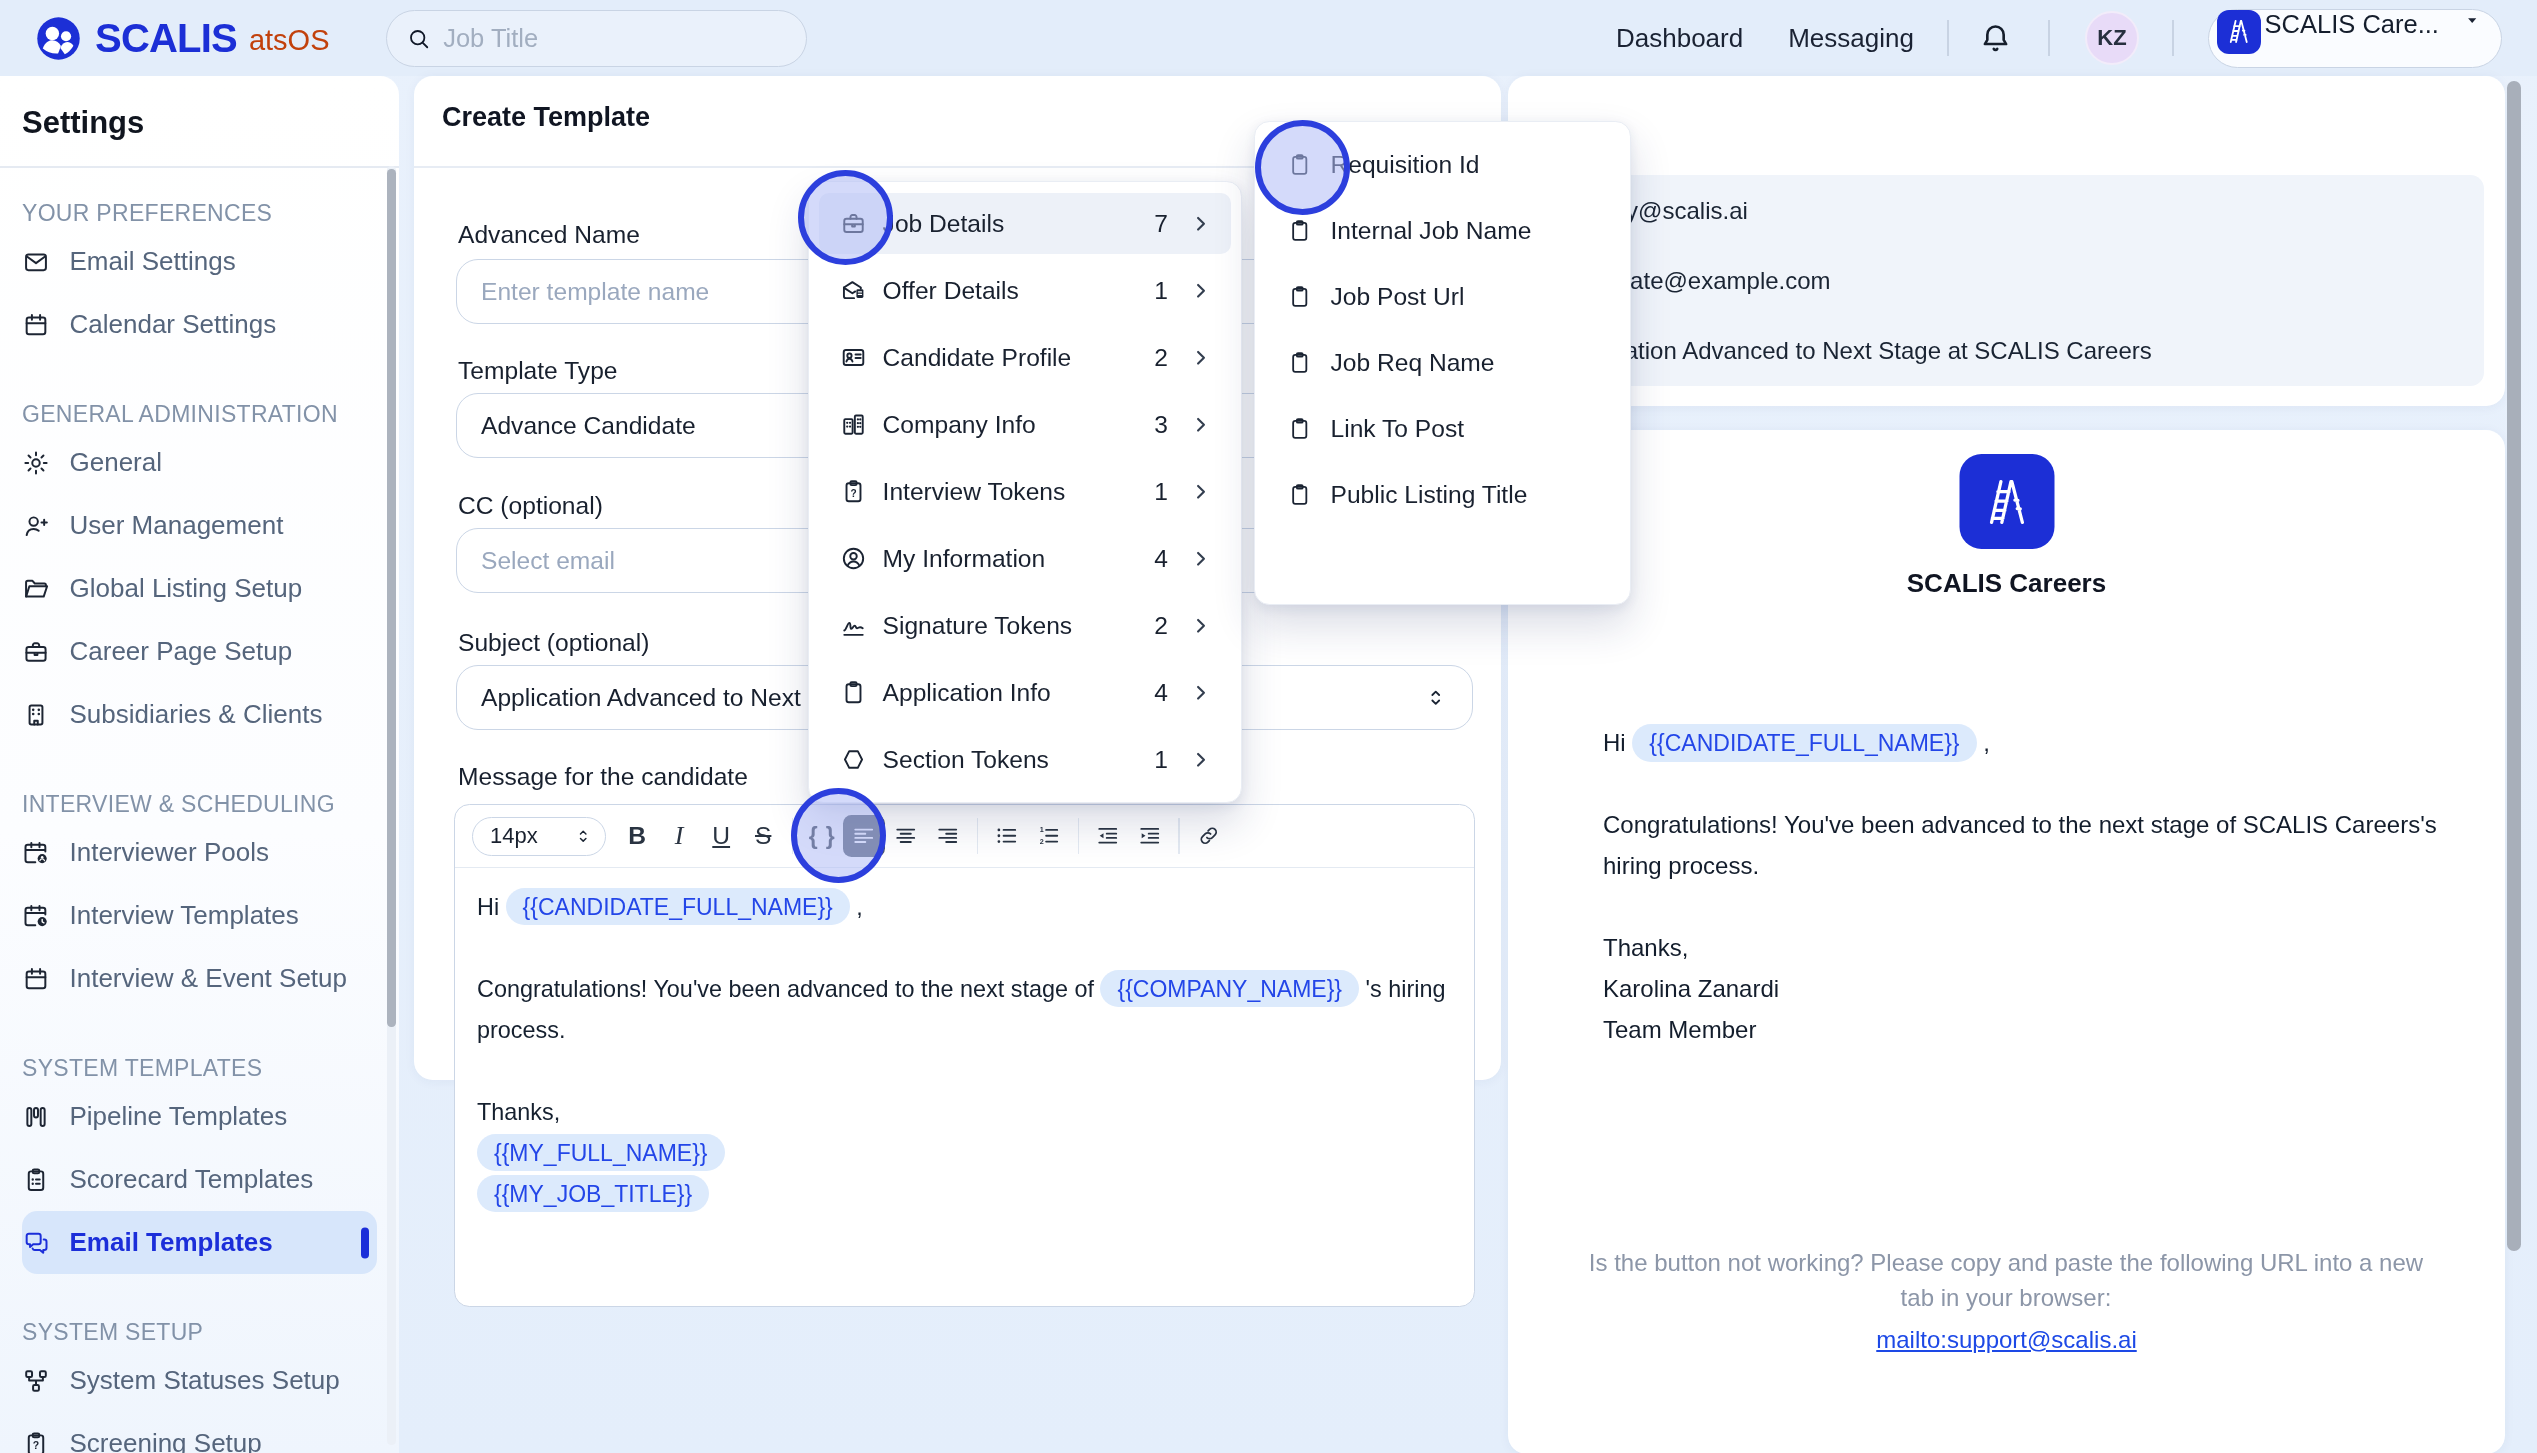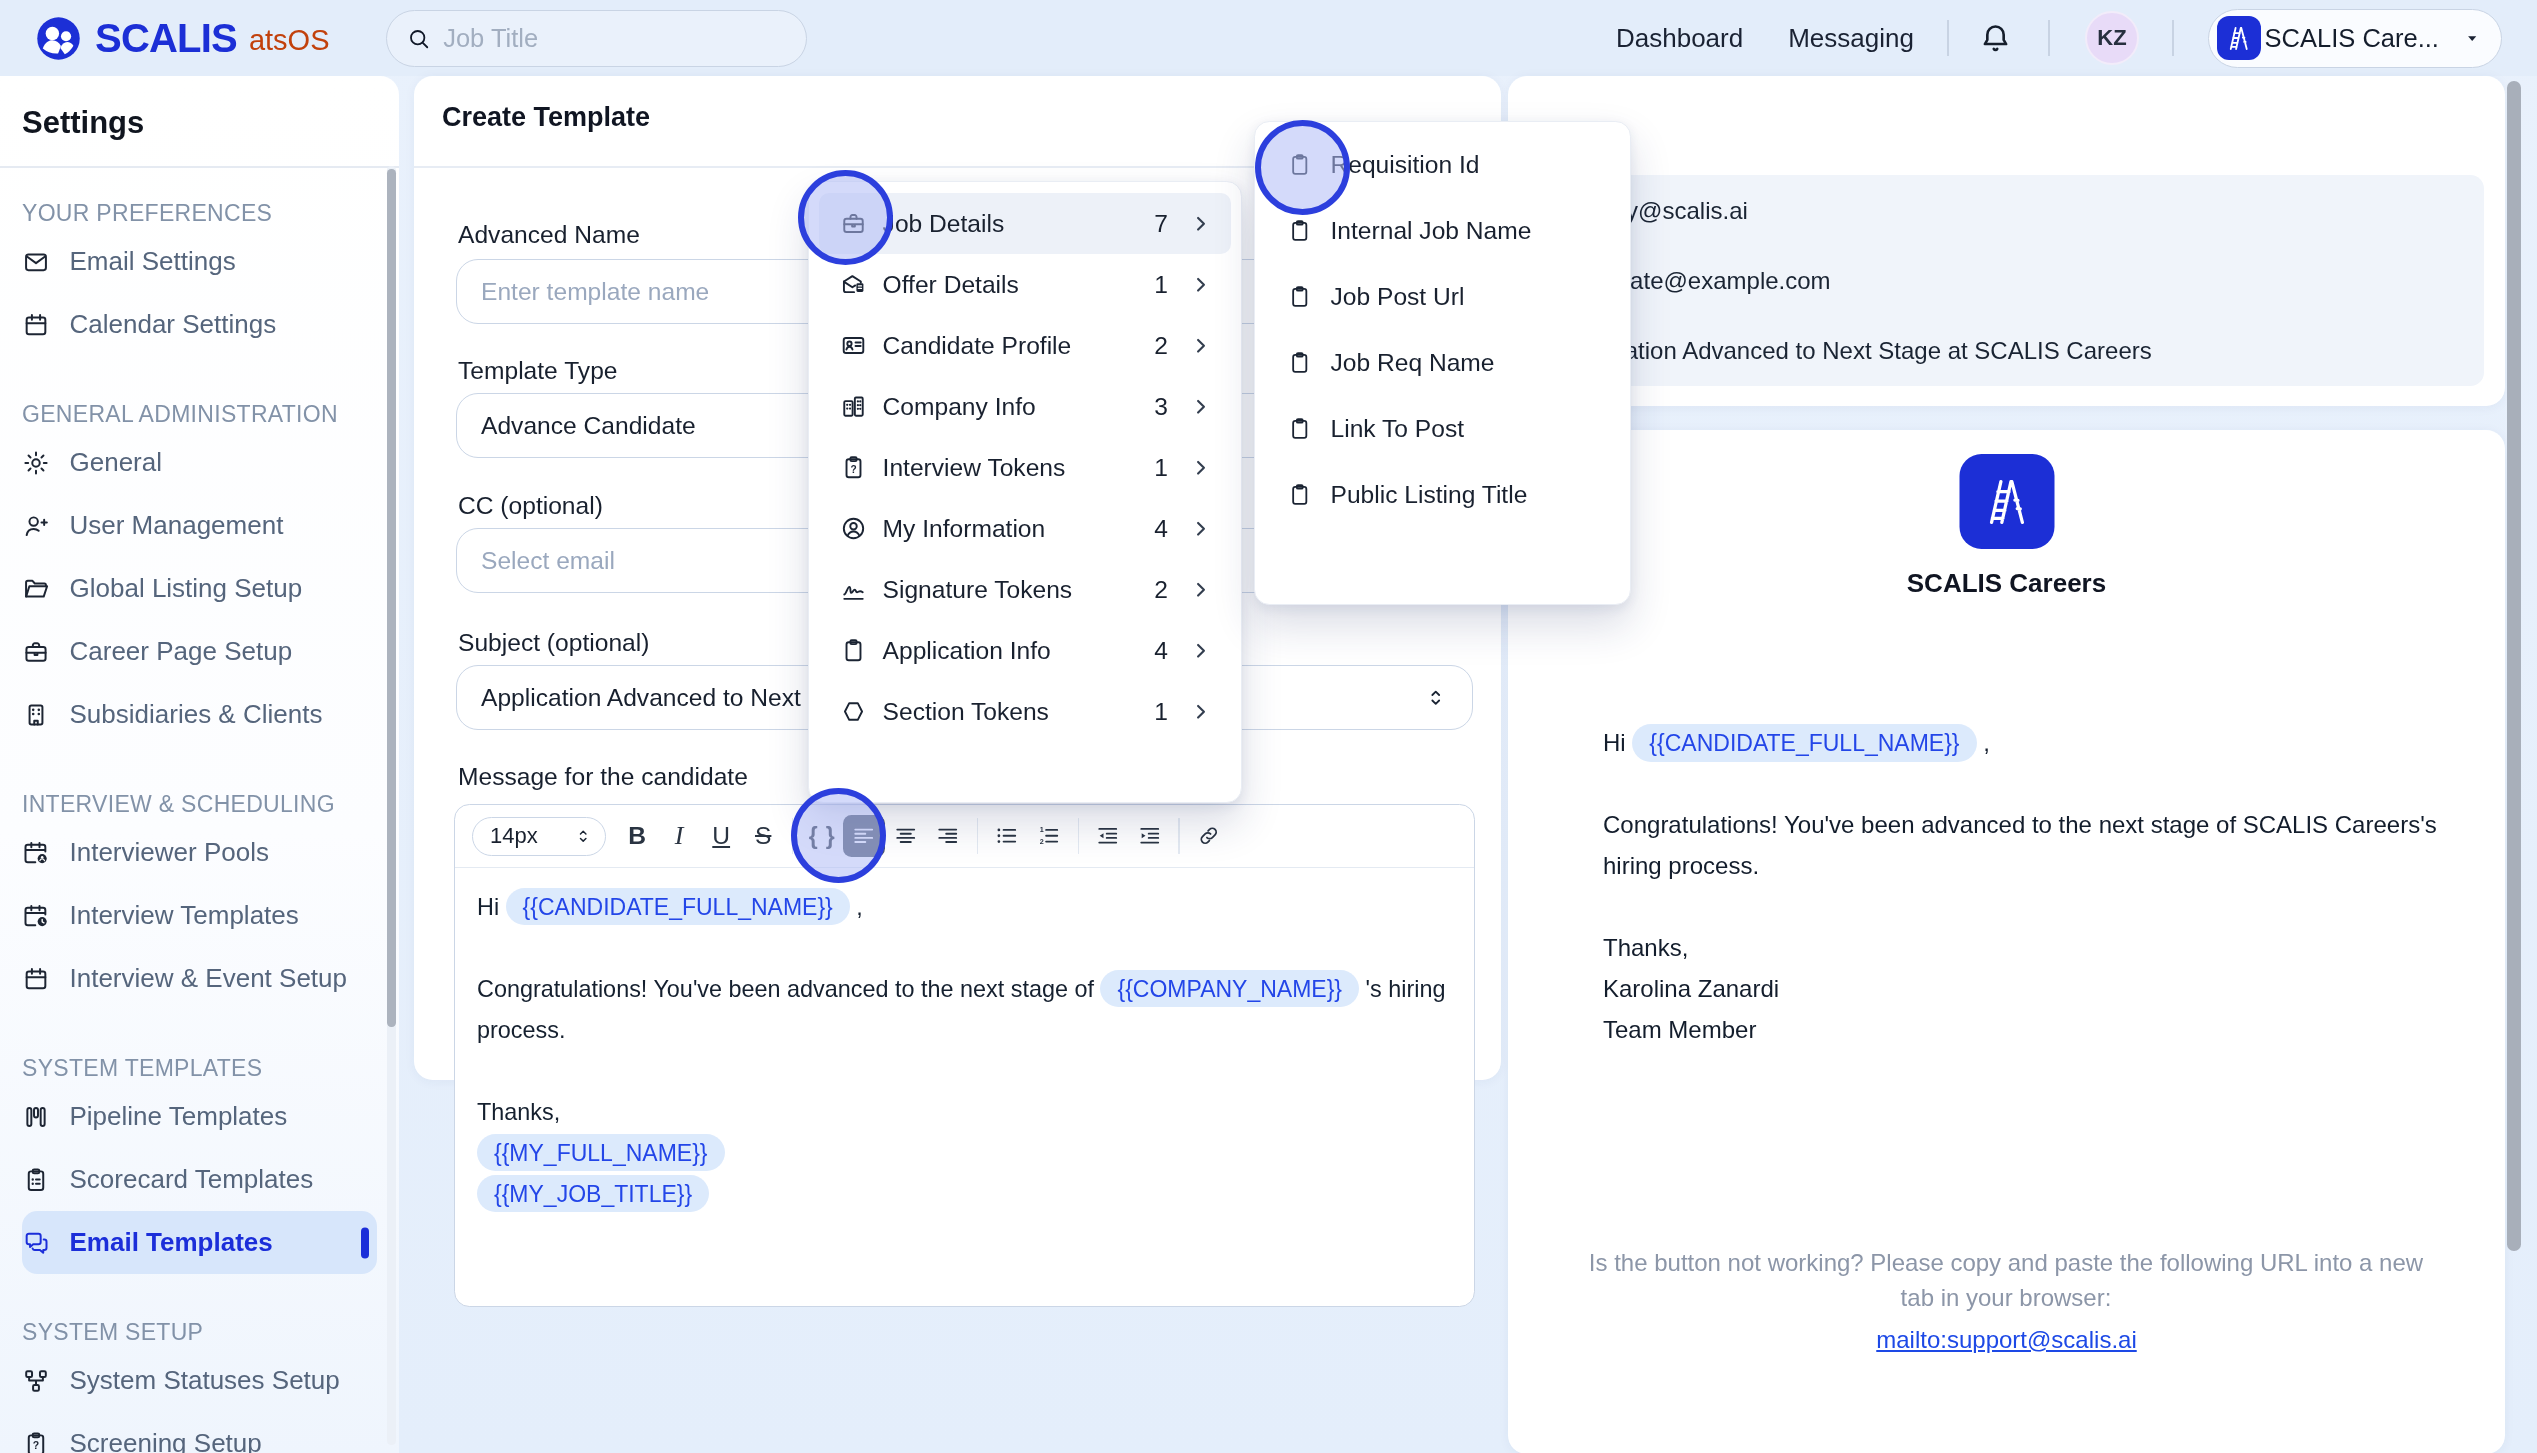--- a/index.html
+++ b/index.html
@@ -17,21 +17,21 @@
   .searchbox{position:absolute;left:386px;top:10.2px;width:421px;height:57px;border:1.7px solid #C9D4E4;border-radius:29px;display:flex;align-items:center;padding:0 18.7px;gap:12px;background:rgba(255,255,255,0.25)}
   .searchbox .ic{width:25.5px;height:25.5px;color:#101828}
   .searchbox input{border:none;outline:none;background:transparent;font-size:25.5px;color:#2A3546;width:323px;font-family:"Liberation Sans",sans-serif}
   .searchbox input::placeholder{color:#A2AEC0}
   .topnav{position:absolute;left:1616px;top:0;height:76px;display:flex;align-items:center;gap:45px}
   .topnav-link{font-size:26px;color:#1A2233;cursor:pointer;white-space:nowrap}
   .tb-divider{position:absolute;top:20.4px;width:1.7px;height:36px;background:#C8D3E3}
   .bell-wrap{position:absolute;left:1977px;top:19.5px;width:37px;height:37px;color:#151E2C}
   .bell-wrap .ic{width:37px;height:37px}
   .avatar{position:absolute;left:2085px;top:11px;width:54px;height:54px;border-radius:50%;background:#E8DBF8;border:2.5px solid #F2ECFA;display:flex;align-items:center;justify-content:center;font-size:22px;font-weight:700;color:#27303F}
-  .company-pill{position:absolute;left:2208px;top:8.5px;width:294px;height:59px;border:1.7px solid #C9D4E4;border-radius:30px;background:#FAFCFF;display:flex;align-items:center;padding:0 18.7px 0 7.6px;gap:4px}
+  .company-pill{position:absolute;left:2208px;top:8.5px;width:294px;height:59px;border:1.7px solid #C9D4E4;border-radius:30px;background:#FAFCFF;display:flex;align-items:flex-start;padding:0 18.7px 0 7.6px;gap:4px}
   .company-pill .tile{width:44px;height:44px;border-radius:12px;background:#1C2FD6;display:flex;align-items:center;justify-content:center;flex:none}
   .company-pill .tile .ic{width:29px;height:29px;color:#fff;stroke-width:1.5}
   .company-name{font-size:25.5px;color:#141D2C;flex:1;white-space:nowrap;overflow:hidden}
   .company-pill .caret{width:20.4px;height:20.4px;color:#1A2233}
 
   
   #sidebar{position:absolute;left:0;top:76px;width:399px;height:1377px;background:linear-gradient(180deg,#FFFFFF 0%,#FCFDFF 55%,#EFF5FD 100%);border-top-right-radius:18.7px}
   .sb-title{position:absolute;left:22px;top:29px;font-size:31px;font-weight:600;color:#10151F}
   .sb-divider{position:absolute;left:0;top:90px;width:399px;height:1.7px;background:#E5EAF2}
   #sb-nav{position:absolute;left:22px;top:110px;right:22px;bottom:0;overflow:hidden}
@@ -88,21 +88,21 @@
   .pv-logo .ic{width:56px;height:56px;color:#fff;stroke-width:1.4}
   .pv-company{position:absolute;left:0;top:138px;width:100%;text-align:center;font-size:26px;font-weight:600;color:#101522}
   #pv-body{position:absolute;left:95px;top:292px;width:849px;font-size:24px;line-height:41px;color:#131D2C}
   .pv-button{position:absolute;left:50%;top:703px;transform:translateX(-50%);width:296px;height:58px;border-radius:13.6px;background:#1B35DB;color:#fff;font-size:24.6px;font-weight:600;display:flex;align-items:center;justify-content:center;border:none;cursor:pointer;font-family:"Liberation Sans",sans-serif}
   .pv-footer{position:absolute;left:65px;top:815px;width:866px;text-align:center;font-size:24px;line-height:35px;color:#8C96A8}
   .pv-link{position:absolute;left:0;top:896px;width:100%;text-align:center;font-size:24px;color:#1D49E6;text-decoration:underline}
 
   
   .float-menu{position:absolute;background:#fff;border:0.8px solid #E9EDF4;border-radius:15.3px;box-shadow:0 20.4px 42px rgba(28,45,100,.16),0 3.4px 10.2px rgba(28,45,100,.08)}
   #token-menu{left:808px;top:181px;width:434px;height:622px;padding:11px 10.2px;z-index:40}
-  .menu-item{height:61px;border-radius:10.2px;display:flex;align-items:center;padding:0 17px 0 20.4px;cursor:pointer}
+  .menu-item{height:61px;border-radius:10.2px;display:flex;align-items:center;padding:0 17px 0 20.4px;margin-bottom:6px;cursor:pointer}
   .menu-item:last-child{margin-bottom:0}
   .menu-item.highlighted{background:#EDF1F8}
   .menu-item .ic{width:27px;height:27px;color:#1B2433;flex:none}
   .menu-item-label{font-size:24.6px;color:#19212F;margin-left:16px;flex:1;white-space:nowrap}
   .menu-item-count{font-size:24.6px;color:#19212F;margin-right:20.4px}
   .menu-item .chev{width:25.5px;height:25.5px;color:#333E4F;stroke-width:2}
   #token-submenu{left:1254px;top:121px;width:377px;height:484px;padding:10.2px 0;z-index:41}
   .submenu-item{height:66px;display:flex;align-items:center;padding-left:32px;cursor:pointer}
   .submenu-item .ic{width:25.5px;height:25.5px;color:#1B2433;flex:none}
   .submenu-item-label{font-size:24.6px;color:#19212F;margin-left:18px;white-space:nowrap}

